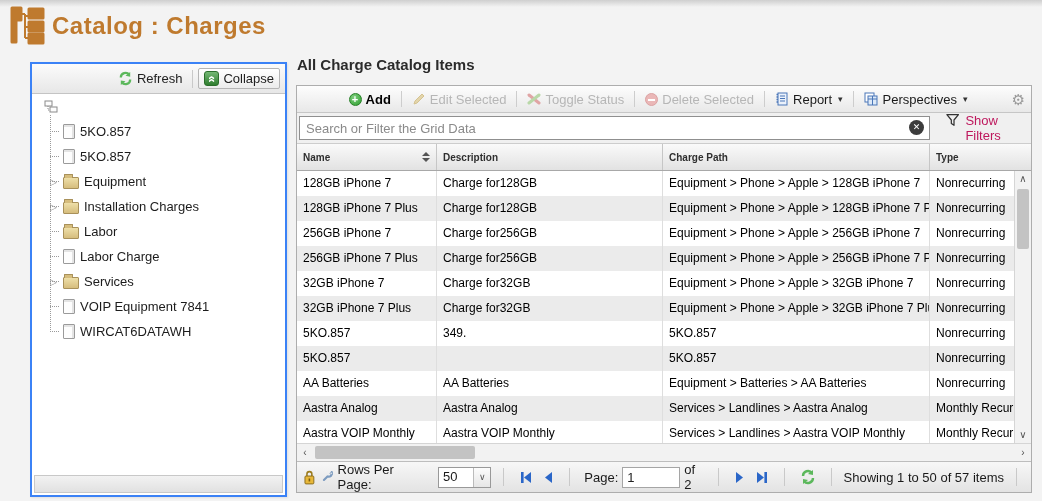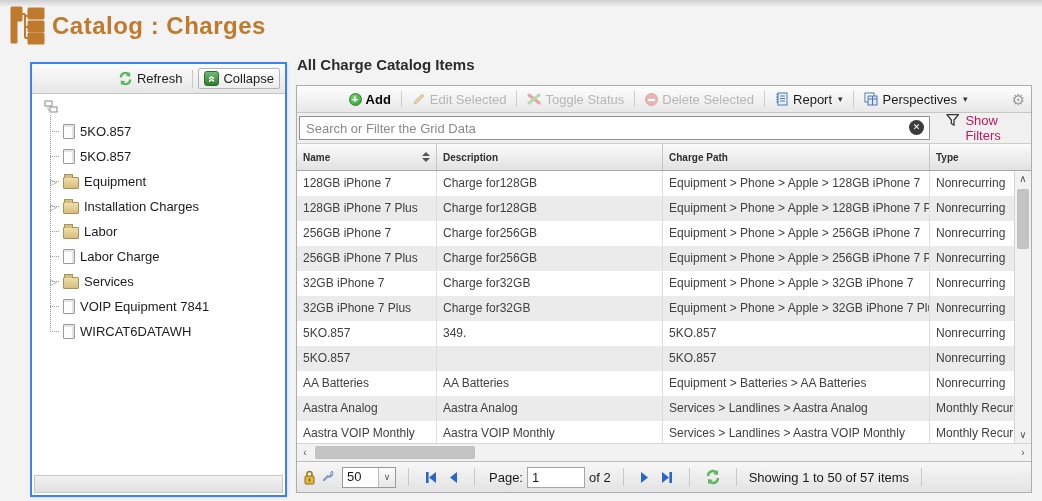--- a/index.html
+++ b/index.html
@@ -85,21 +85,21 @@
   .c-desc{width:226px;}
   .c-path{width:267px;align-items:center;}
   .c-type{flex:1;border-right:none;}
   .sort-icon{margin-left:auto;display:flex;flex-direction:column;gap:2px;}
   .sort-icon i{width:0;height:0;border-left:4px solid transparent;border-right:4px solid transparent;display:block;}
   .sort-icon .up{border-bottom:4px solid #555;}
   .sort-icon .dn{border-top:4px solid #555;}
 
   .grid-body{flex:1;display:flex;overflow:hidden;}
   .grid-rows{flex:1;overflow:hidden;}
-  .grid-row{height:25px;display:flex;font-size:12px;color:#404040;background:#fff;cursor:pointer;}
+  .grid-row{height:25px;display:flex;font-size:12px;color:#000000;background:#fff;cursor:pointer;}
   .grid-row.alt{background:#ebebeb;}
   .cell{padding:0 6px;line-height:25px;white-space:nowrap;overflow:hidden;border-right:1px solid #dedede;}
   .grid-row .c-type{border-right:none;}
 
   .vscroll{flex:0 0 17px;background:#f2f2f2;border-left:1px solid #d5d5d5;display:flex;flex-direction:column;align-items:center;}
   .scroll-arrow{height:16px;width:100%;text-align:center;font-size:10px;color:#555;line-height:16px;cursor:pointer;user-select:none;}
   .vtrack{flex:1;width:100%;position:relative;}
   .vthumb{position:absolute;top:2px;left:2px;right:2px;height:60px;background:#c3c3c3;border-radius:2px;cursor:grab;}
 
   .hscroll{flex:0 0 17px;background:#f2f2f2;border-top:1px solid #d5d5d5;display:flex;align-items:center;}
@@ -410,20 +410,21 @@
   <div class="pager">
     <svg width="13" height="15" viewBox="0 0 13 15">
       <path d="M4,6 V4 a2.5,2.5 0 0 1 5,0 V6" fill="none" stroke="#9c7c1e" stroke-width="1.6"></path>
       <rect x="2" y="6" width="9" height="8" rx="1" fill="#e8b83a" stroke="#8a6d1f"></rect>
       <rect x="5.7" y="8.5" width="1.6" height="3" fill="#7a5c10"></rect>
     </svg>
     <svg width="14" height="14" viewBox="0 0 14 14">
       <path d="M12,2 a3.4,3.4 0 0 1 -4.4,4.4 L4,10" fill="none" stroke="#7d9cc0" stroke-width="2.2" stroke-linecap="round"></path>
       <path d="M12,2 l-2,1 0.8,1.6 2,-0.8Z" fill="#f0f0f0" stroke="#7d9cc0" stroke-width="0.8"></path>
     </svg>
+    <span>Rows Per Page:</span>
     <div class="rpp-select">
       <span class="rpp-value">50</span>
       <span class="rpp-arrow">∨</span>
     </div>
     <div class="vsep"></div>
     <span class="nav-btn">
       <svg width="14" height="13" viewBox="0 0 14 13">
         <rect x="2" y="1" width="2.6" height="11" fill="#2a66c8"></rect>
           <path d="M12,1 L5,6.5 L12,12 Z" fill="#2a66c8"></path>
       </svg>

